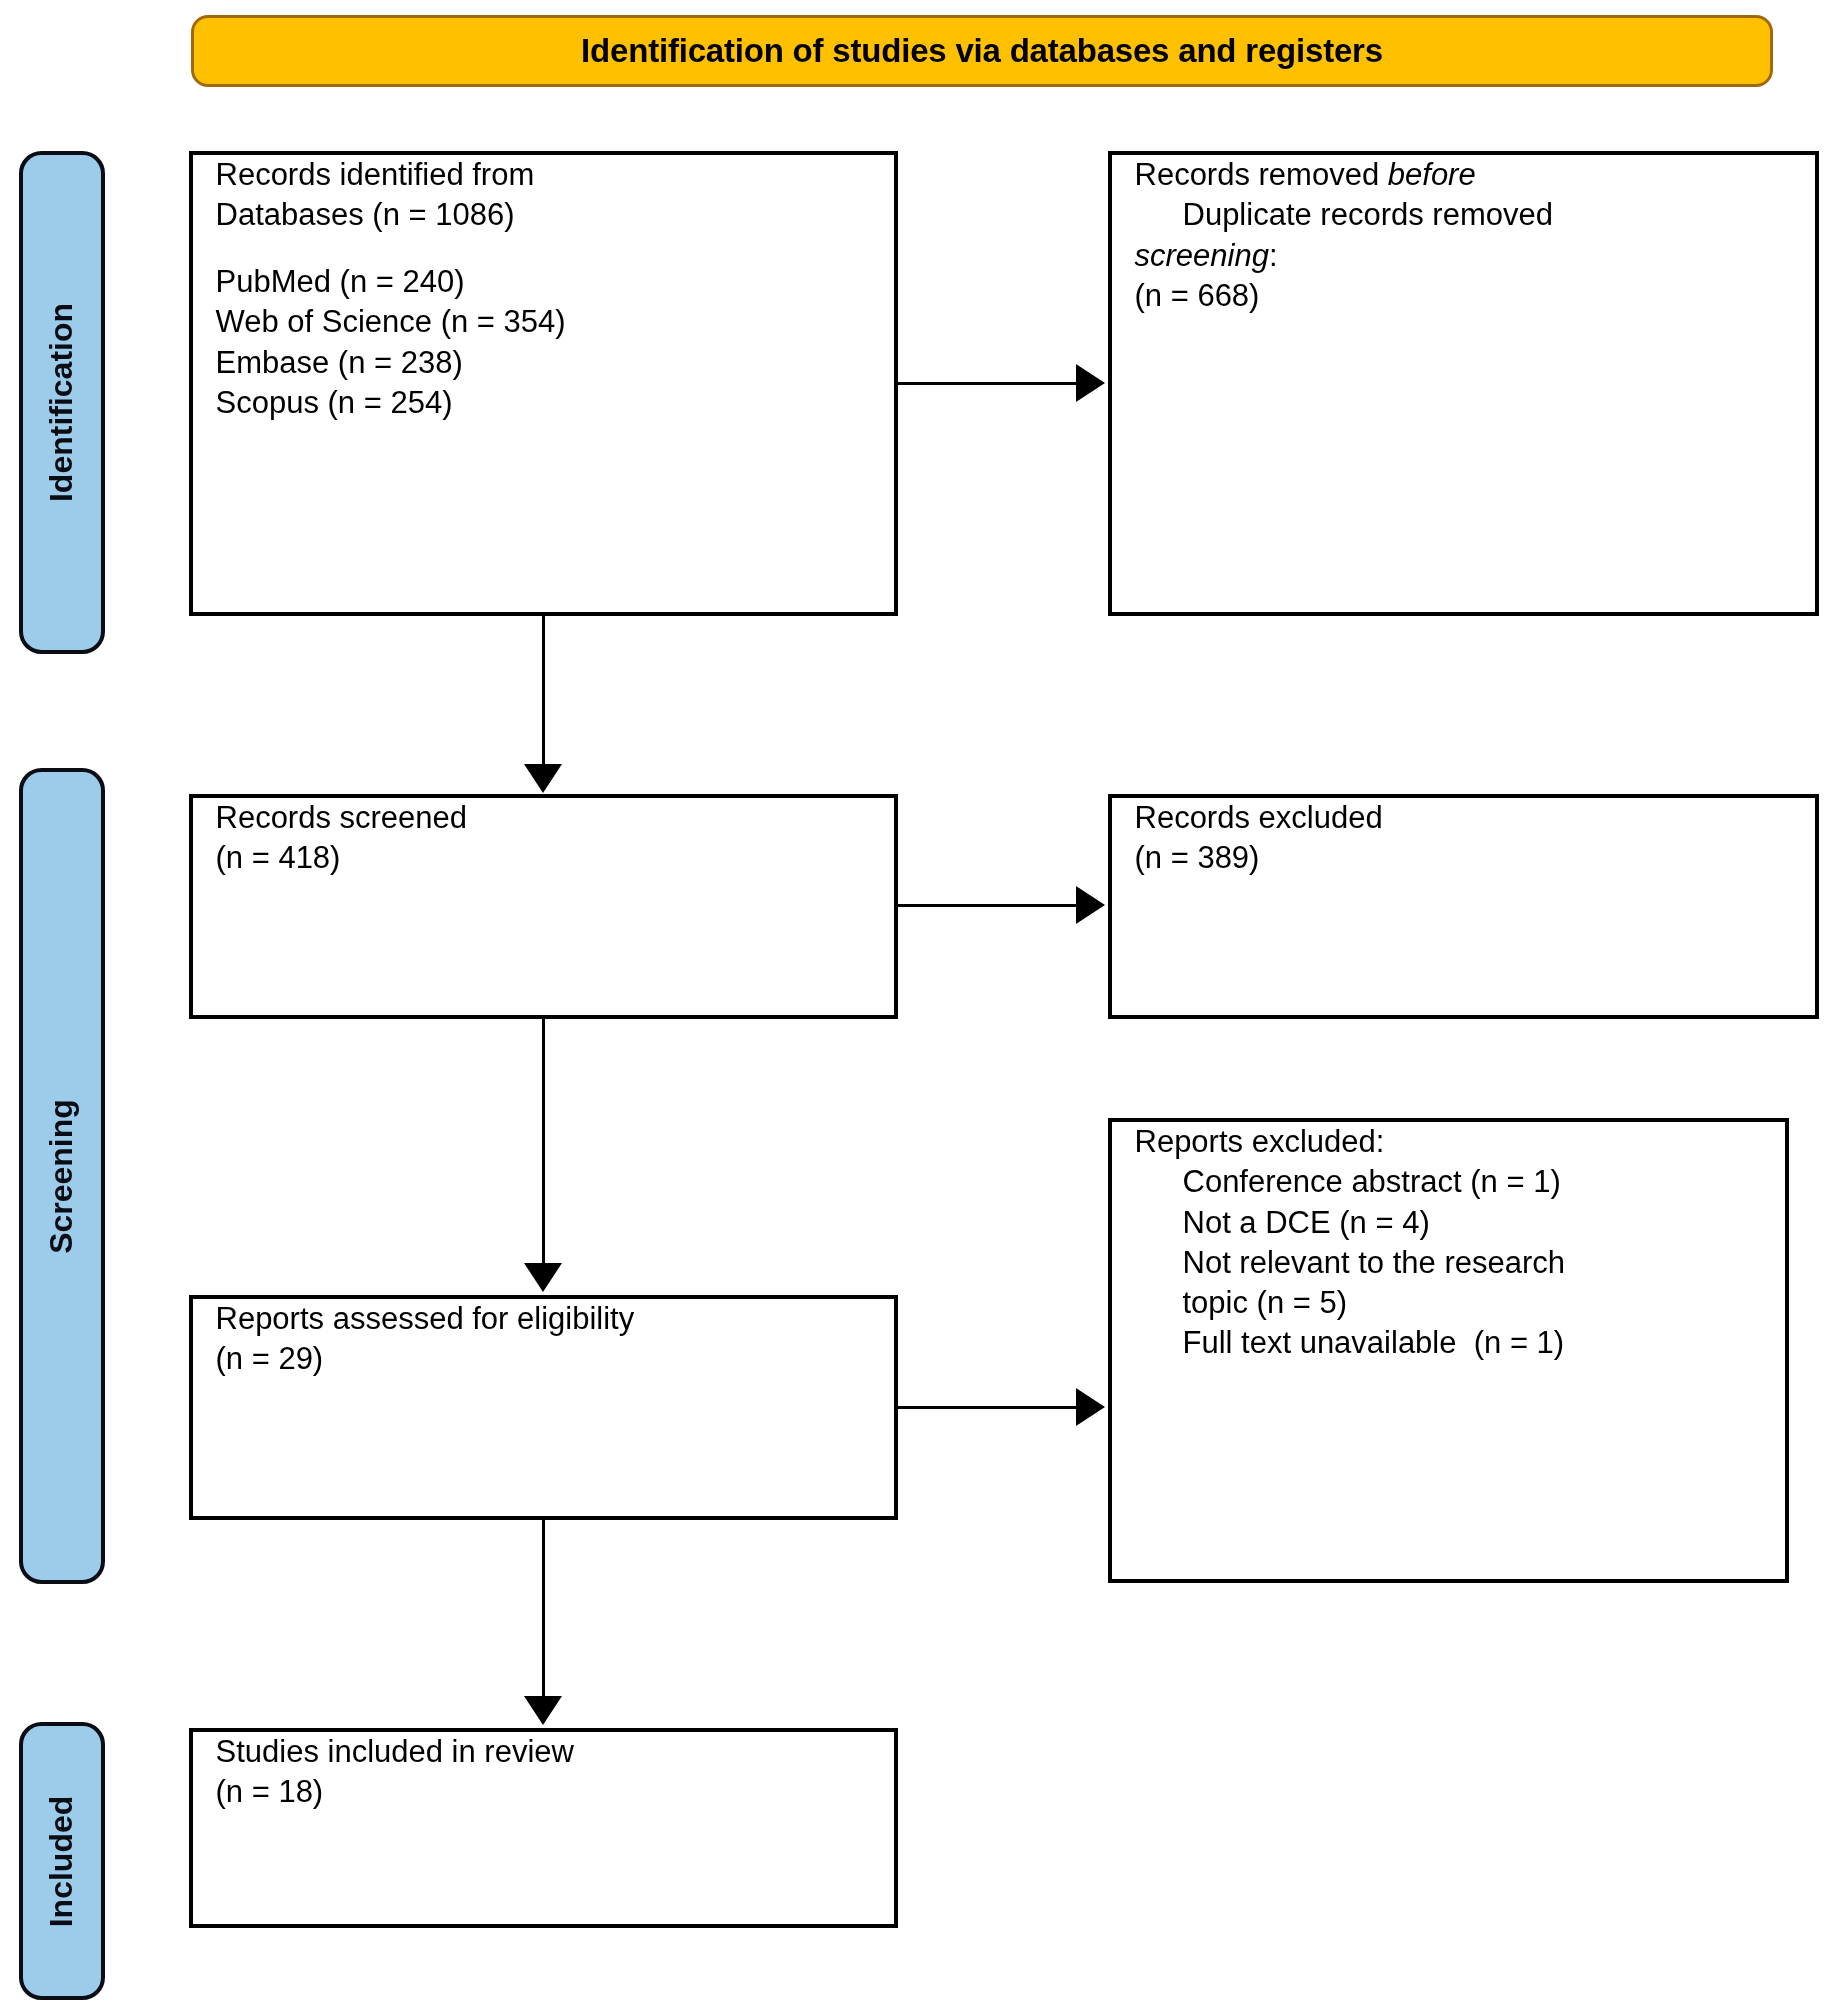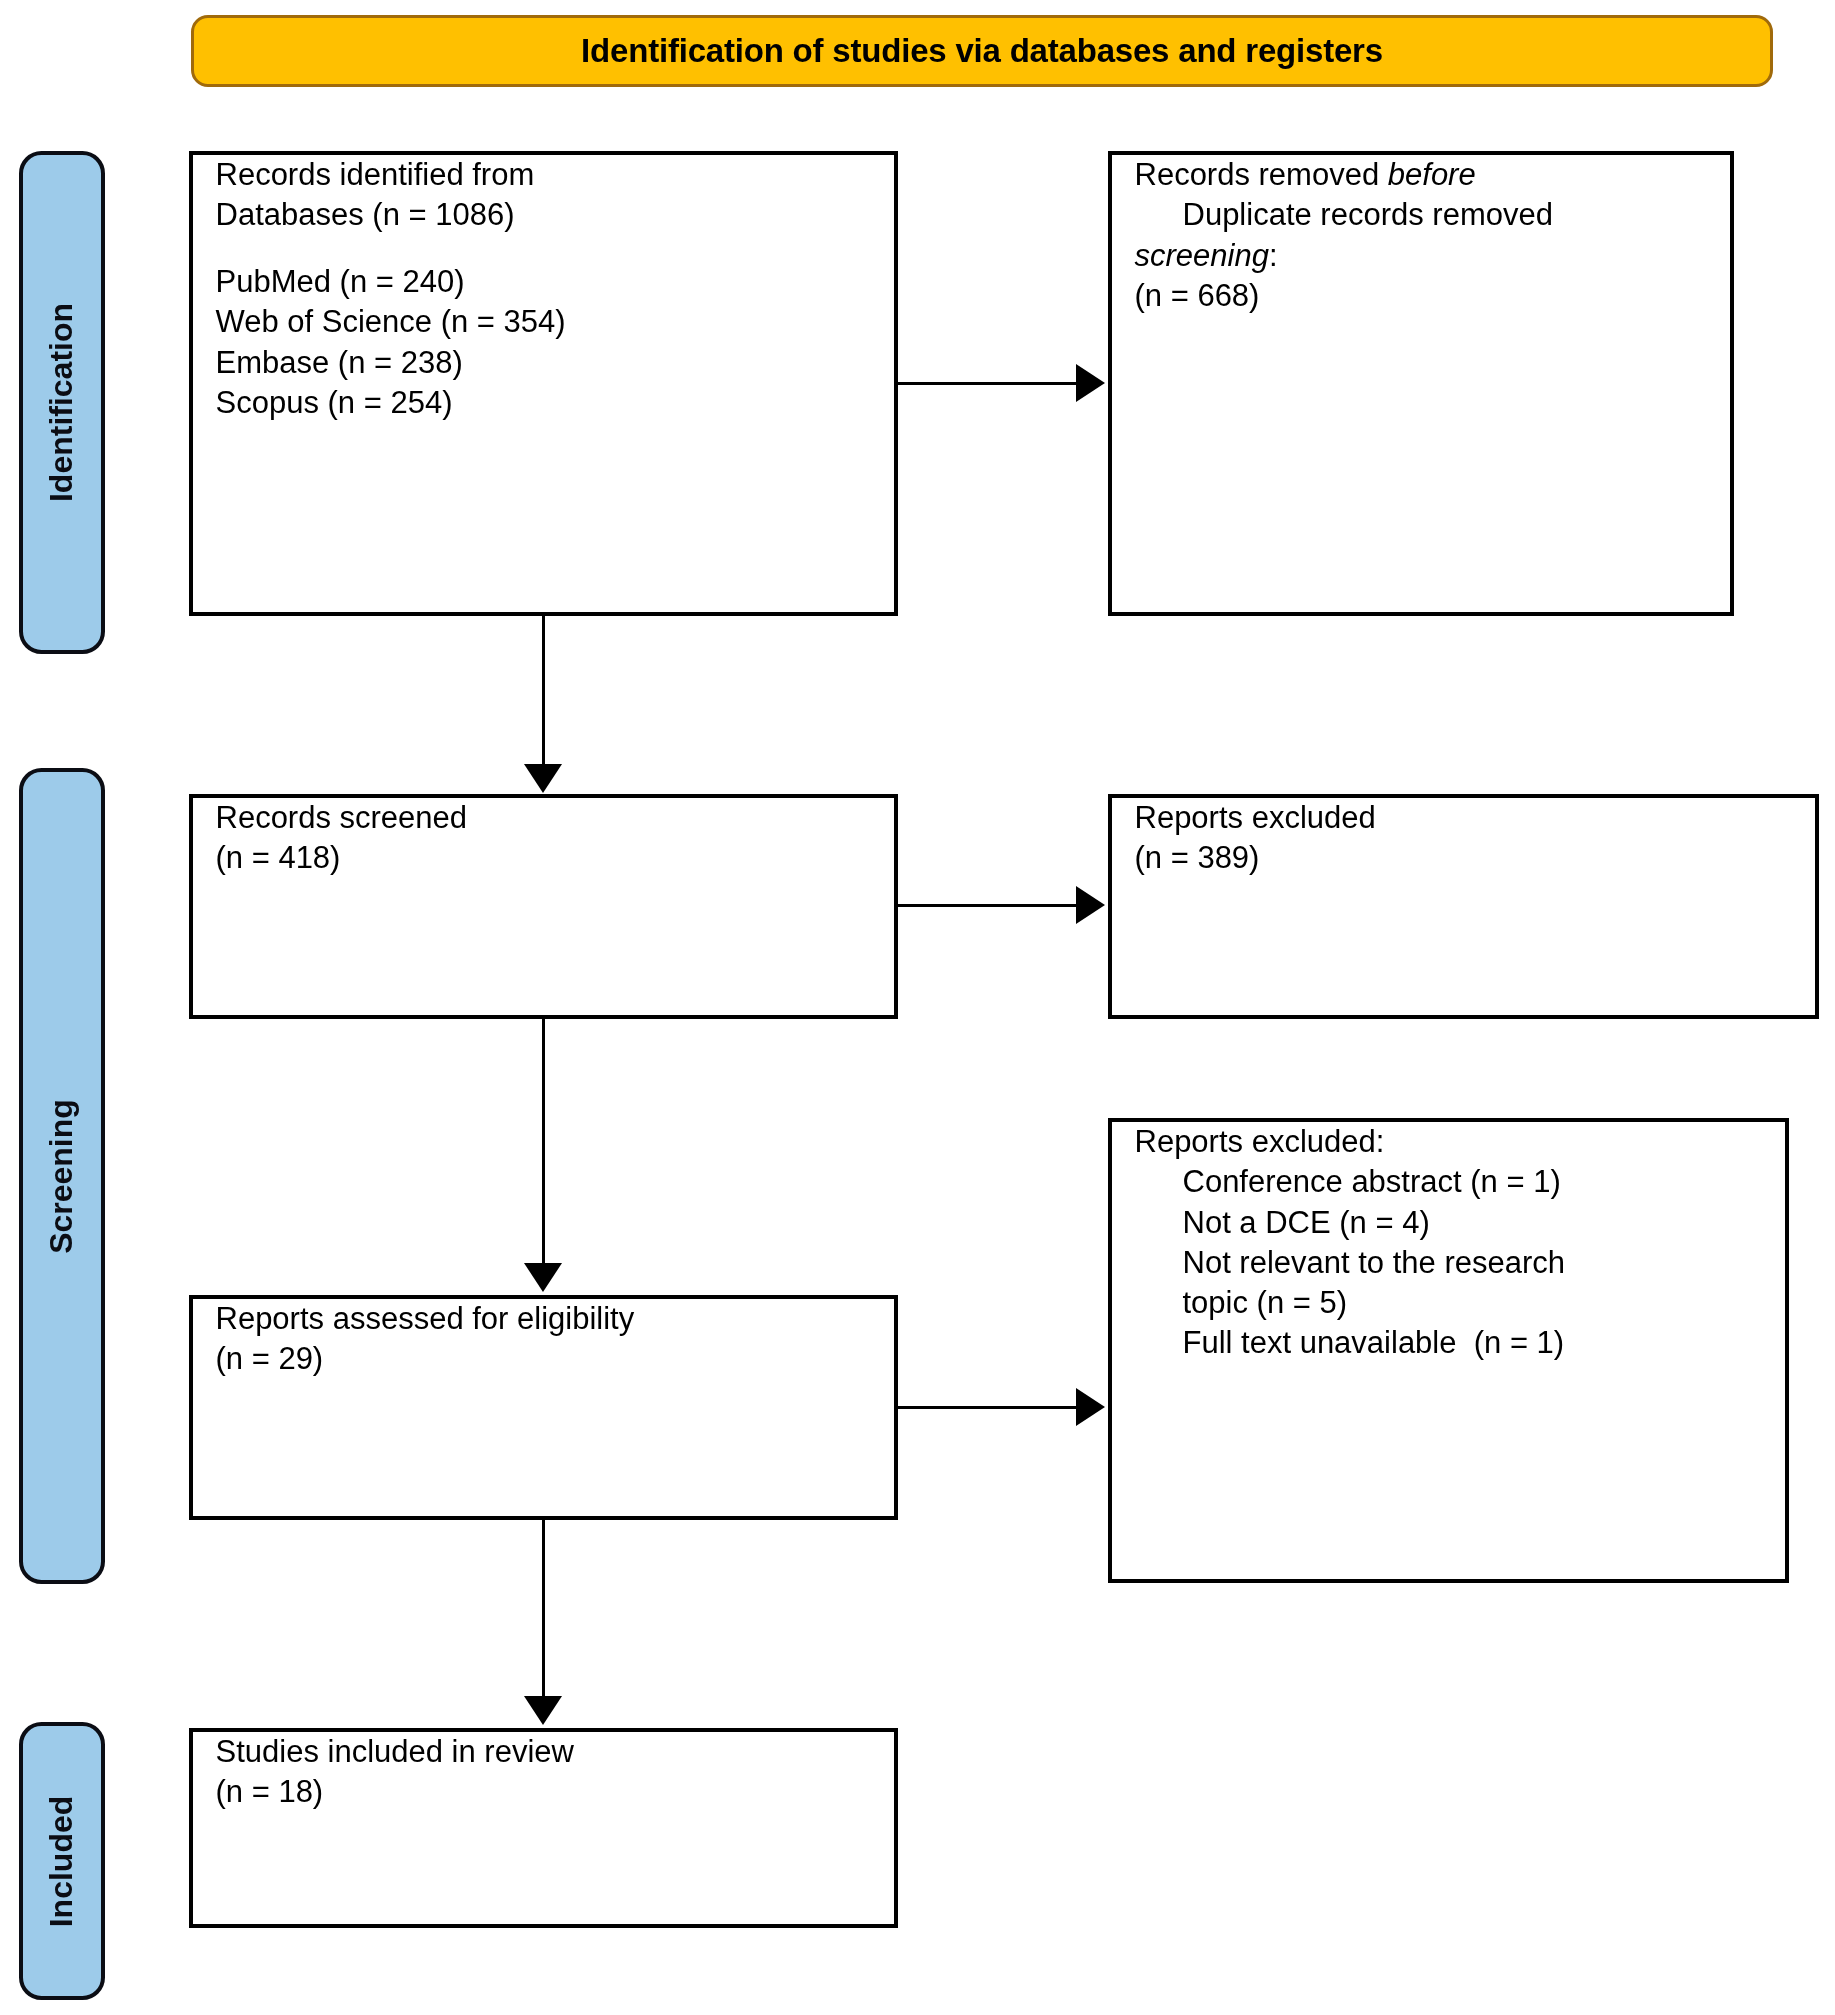--- a/index.html
+++ b/index.html
@@ -91,21 +91,21 @@
   .line.spacer { font-size: 31px; line-height: 1.30; height: 0.85em; }
   .ital { font-style: italic; }
 
   
   #box-identified   { left: 189px;  top: 151px;  width: 709px; height: 465px; }
   #box-screened     { left: 189px;  top: 794px; width: 709px; height: 225px; }
   #box-eligibility  { left: 189px;  top: 1295px; width: 709px; height: 225px; }
   #box-included     { left: 189px;  top: 1728px; width: 709px; height: 200px; }
 
   
-  #box-removed      { left: 1108px; top: 151px;  width: 626px; height: 465px; }
+  #box-removed      { left: 1108px; top: 151px;  width: 711px; height: 465px; }
   #box-excluded     { left: 1108px; top: 794px; width: 711px; height: 225px; }
   #box-rep-excluded { left: 1108px; top: 1118px; width: 681px; height: 465px; }
   .v-line {
     position: absolute;
     width: 3.3px;
     background: #000000;
   }
   .h-line {
     position: absolute;
     height: 3.3px;
@@ -190,21 +190,21 @@
 
   <div class="box" id="box-screened">
     <div class="box-inner">
       <div class="line">Records screened</div>
       <div class="line">(n = 418)</div>
     </div>
   </div>
 
   <div class="box" id="box-excluded">
     <div class="box-inner">
-      <div class="line">Reports excluded</div>
+      <div class="line">Records excluded</div>
       <div class="line">(n = 389)</div>
     </div>
   </div>
 
   <div class="box" id="box-eligibility">
     <div class="box-inner">
       <div class="line">Reports assessed for eligibility</div>
       <div class="line">(n = 29)</div>
     </div>
   </div>

